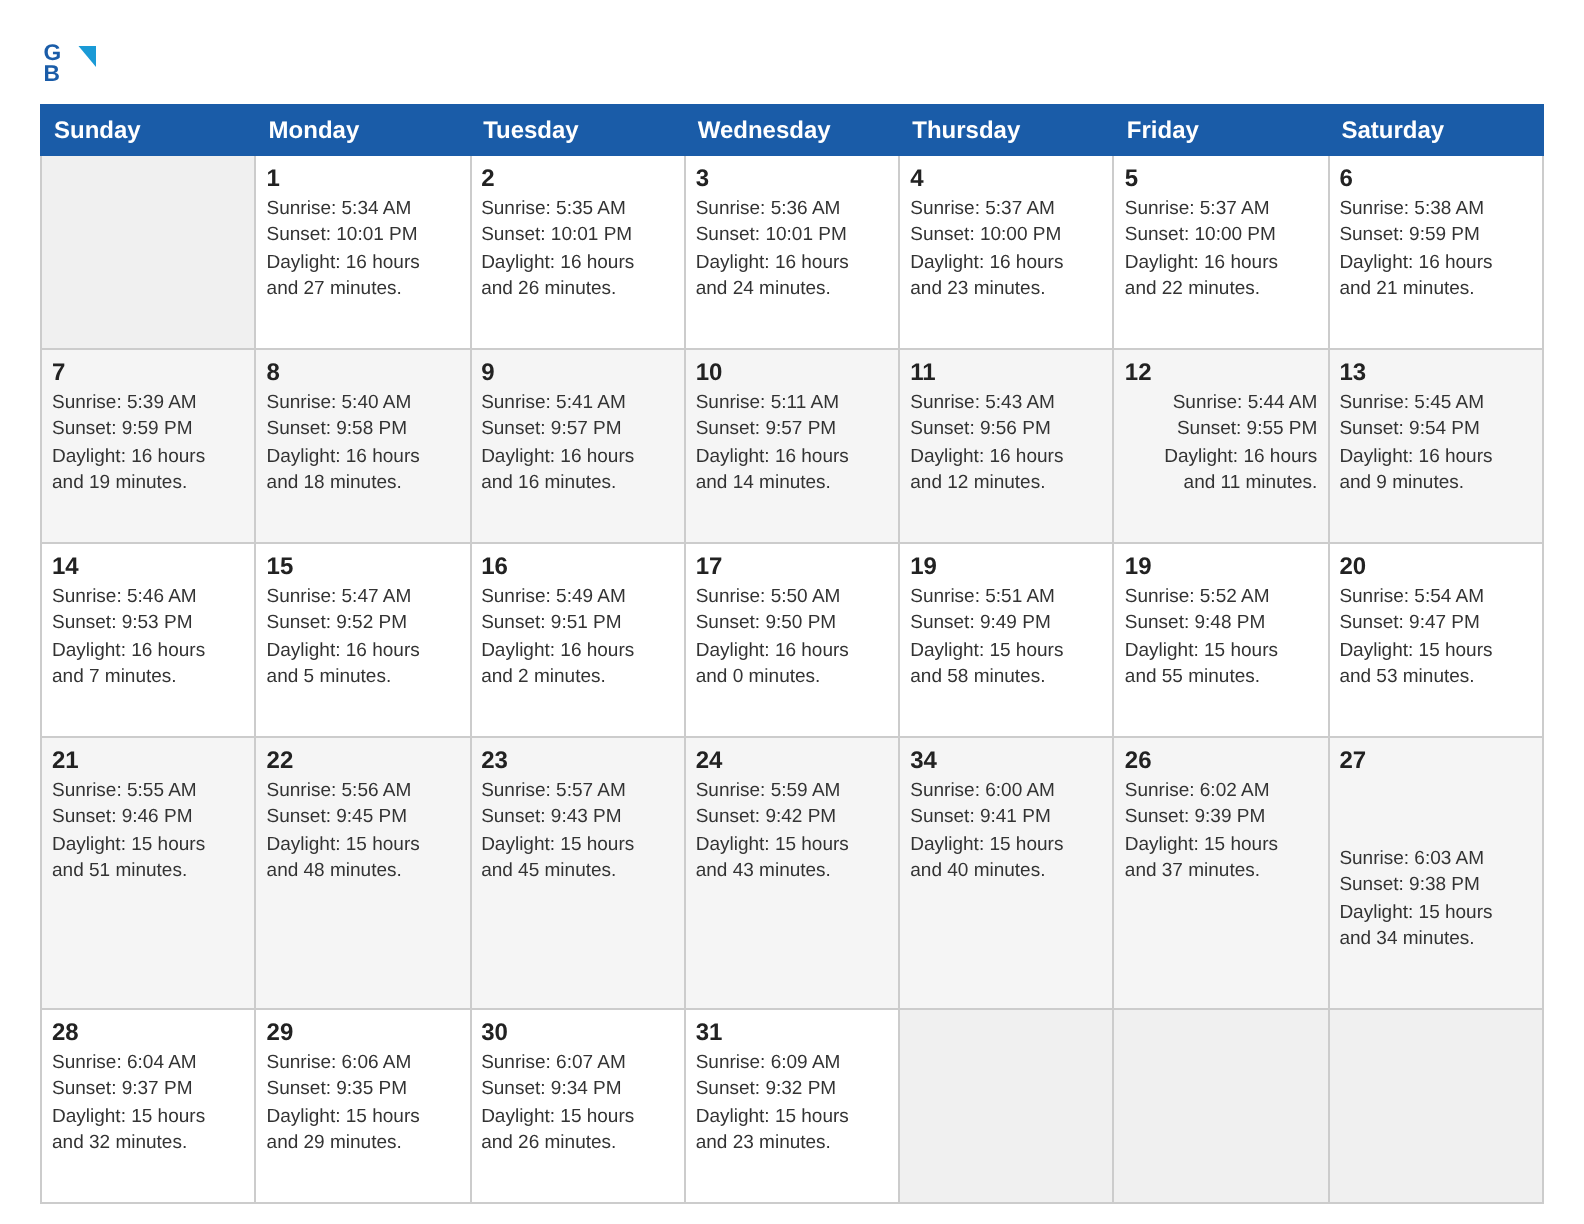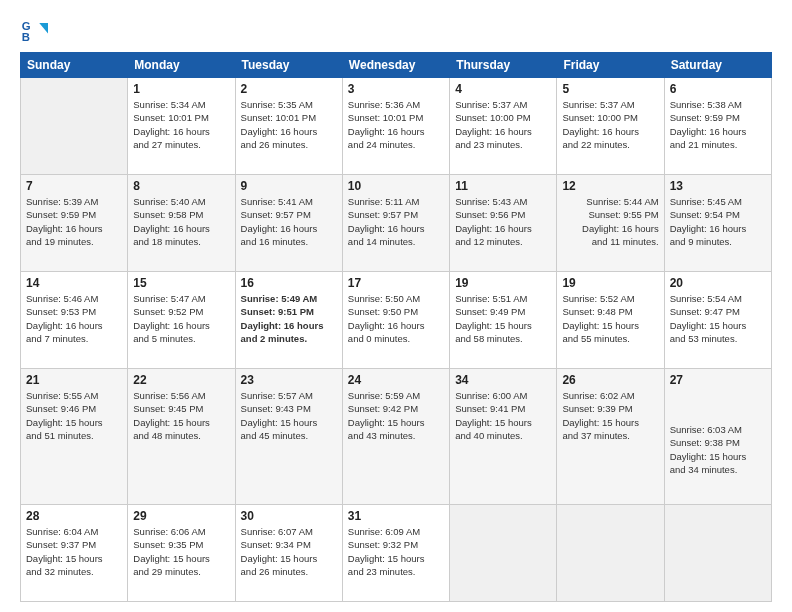--- a/index.html
+++ b/index.html
@@ -232,21 +232,21 @@
           </td>
           <td>
             <div class="day-num">15</div>
             <div class="day-info" style="white-space: pre-line;">Sunrise: 5:47 AM
 Sunset: 9:52 PM
 Daylight: 16 hours
 and 5 minutes.</div>
           </td>
           <td>
             <div class="day-num">16</div>
-            <div class="day-info" style="white-space: pre-line; font-weight: bold;">Sunrise: 5:49 AM
+            <div class="day-info" style="white-space: pre-line;">Sunrise: 5:49 AM
 Sunset: 9:51 PM
 Daylight: 16 hours
 and 2 minutes.</div>
           </td>
           <td>
             <div class="day-num">17</div>
             <div class="day-info" style="white-space: pre-line;">Sunrise: 5:50 AM
 Sunset: 9:50 PM
 Daylight: 16 hours
 and 0 minutes.</div>

